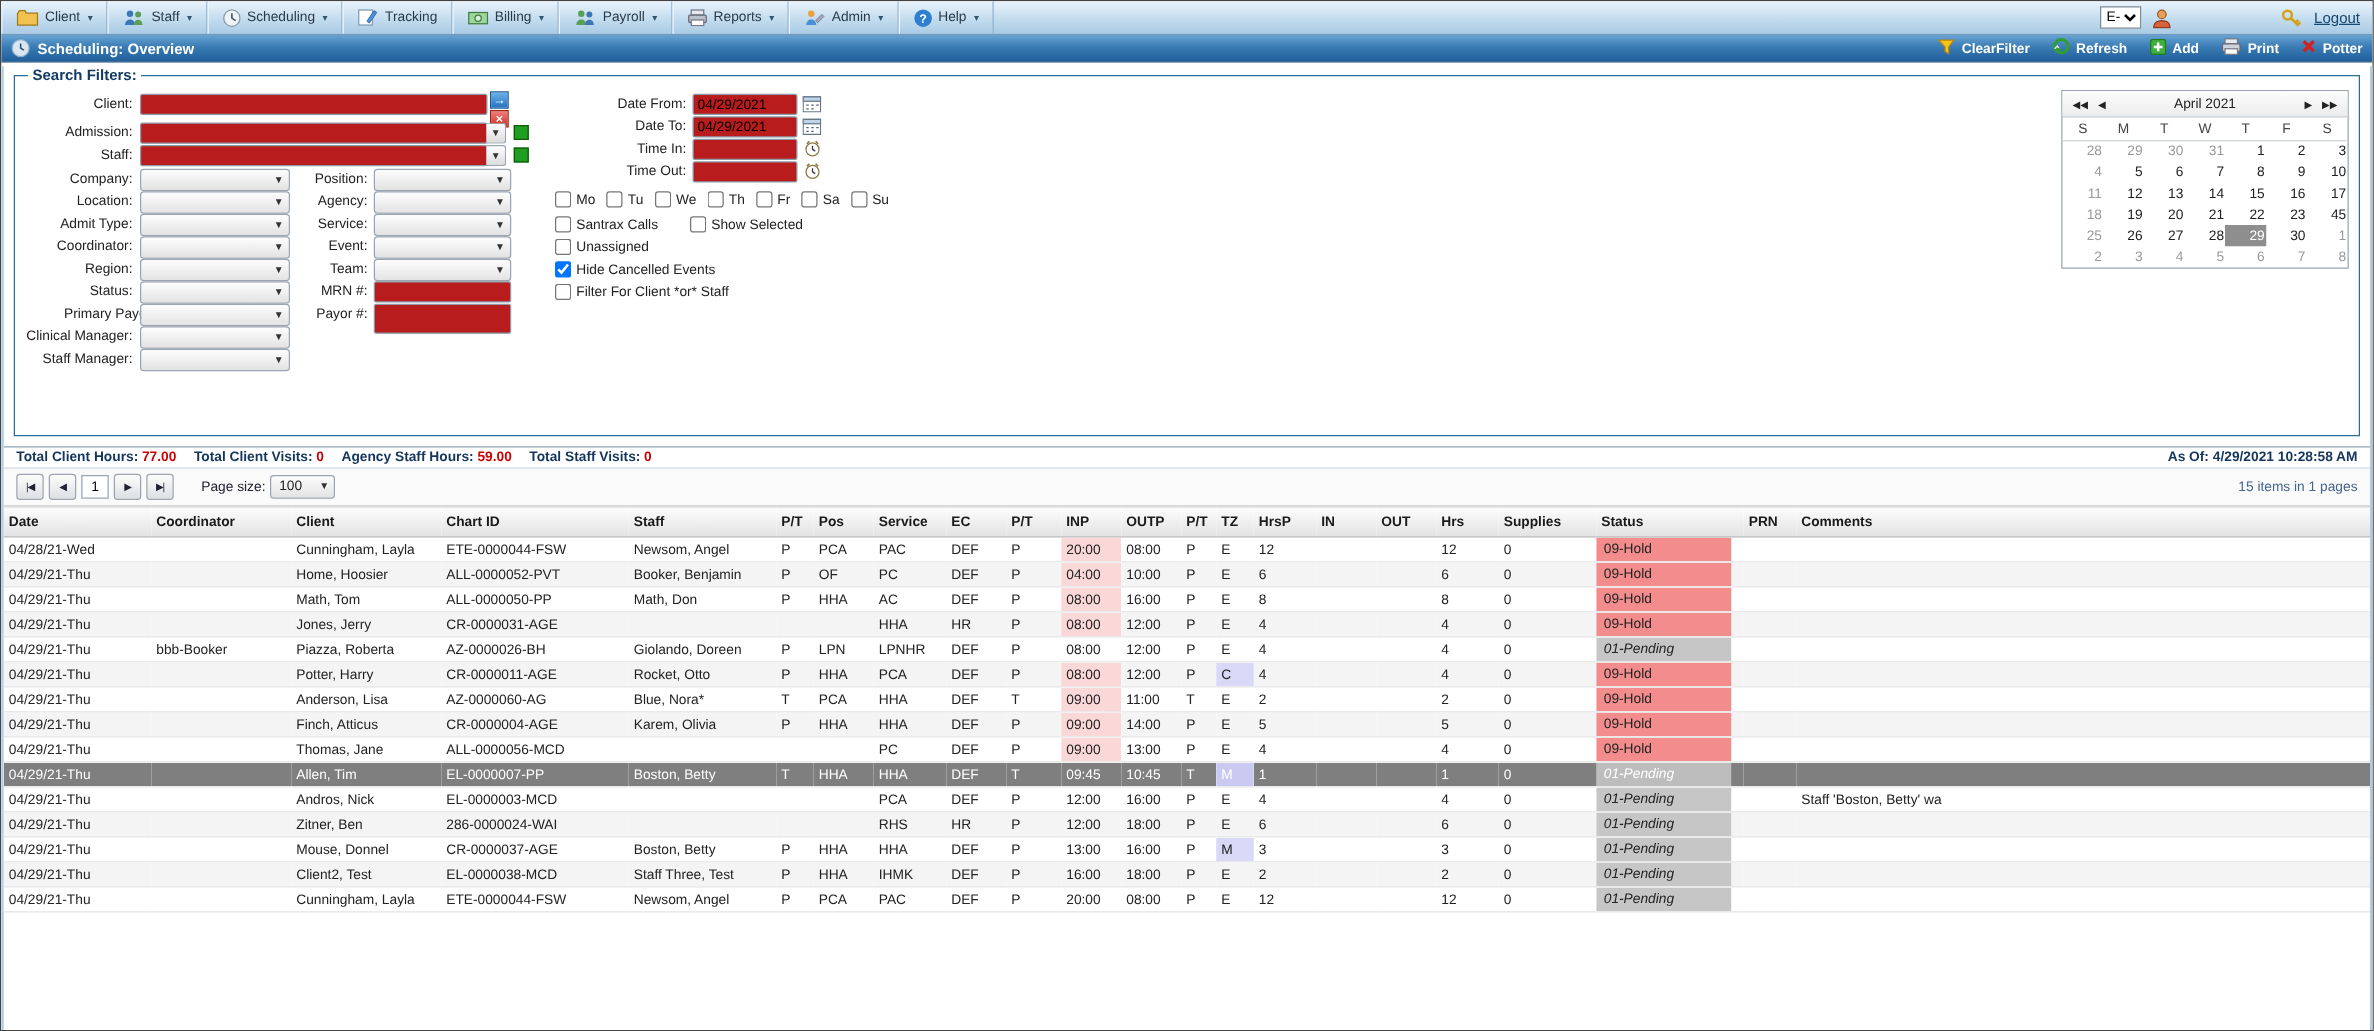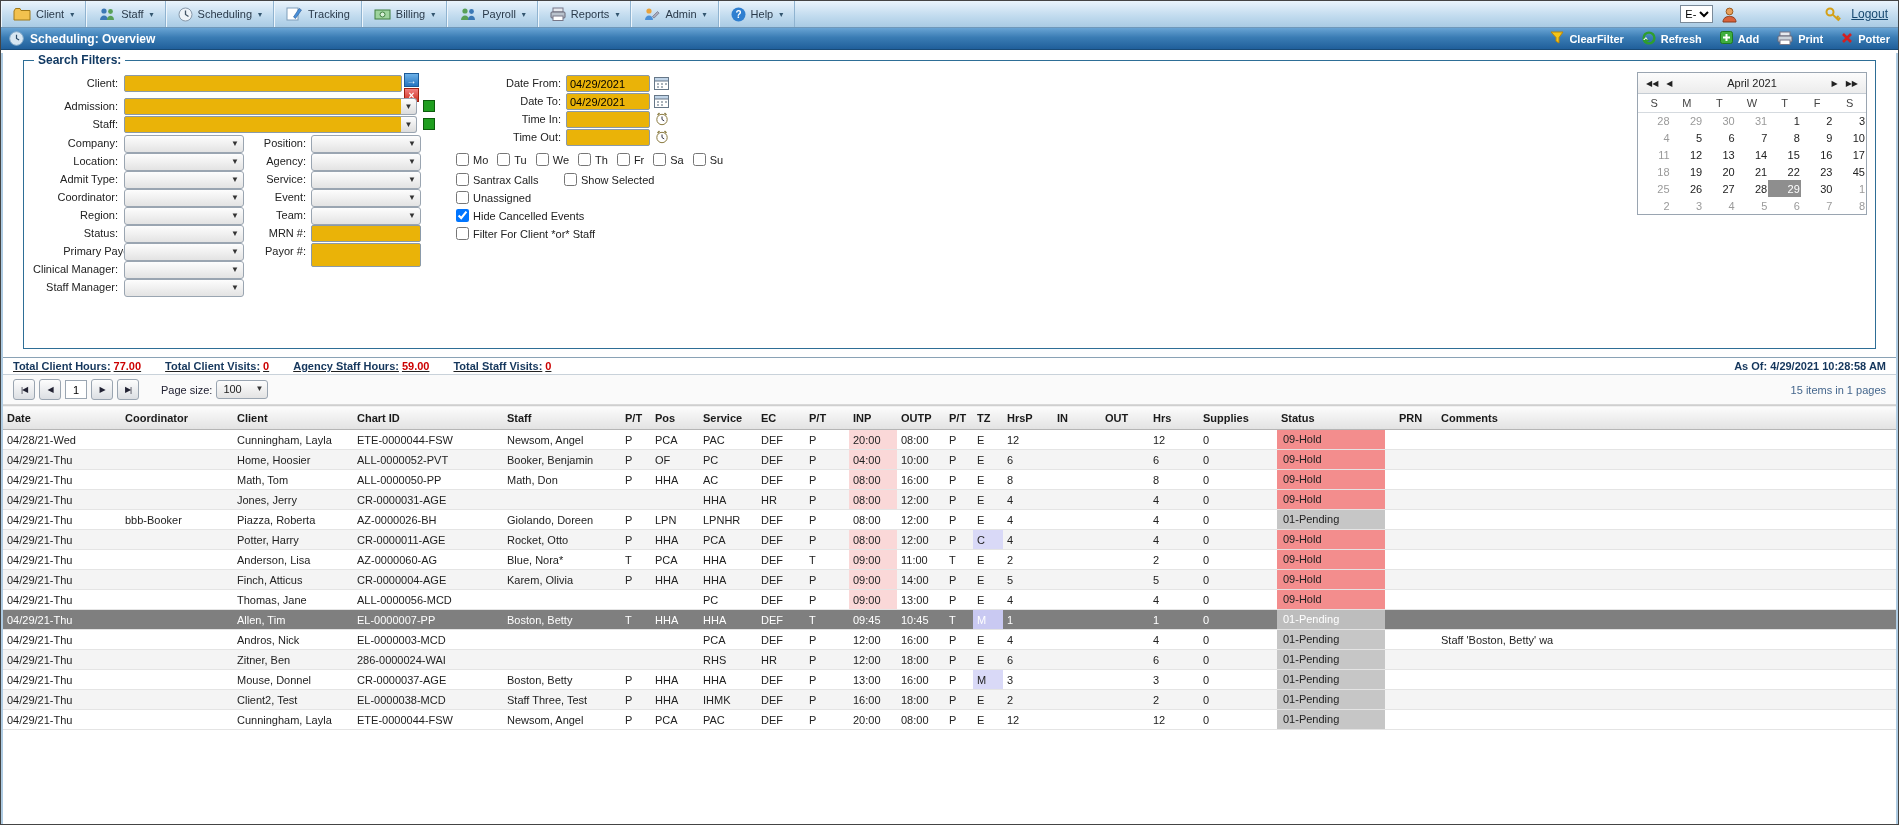--- a/index.html
+++ b/index.html
@@ -31,30 +31,30 @@
     height:22px; display:flex; align-items:center; gap:6px; padding:0 8px;
     background:linear-gradient(#69a4d4, #3a7cb4 45%, #205f9b);
     border-bottom:1px solid #184a77; color:#fff; font-weight:bold; font-size:12px;
   }
   .tb-buttons { margin-left:auto; display:flex; gap:18px; font-size:11px; }
   .tb-btn { display:inline-flex; align-items:center; gap:5px; cursor:pointer; }
   
   .content { border-left:2px solid #aecbe2; border-right:2px solid #aecbe2; height:774px; background:#fff; }
   
   .filters {
-    position:relative; height:296px; margin:3px 20px 8px; padding:0;
+    position:relative; height:296px; margin:3px 8px 8px; padding:0;
     border:1px solid #2e6e96;
   }
   .filters legend { color:#123a63; font-weight:bold; margin-left:10px; padding:0 4px; font-size:12px; }
   .af { position:absolute; }
   .lbl { color:#222; text-align:right; display:inline-block; }
   .lbl1 { width:92px; }
   .lbl2 { left:196px; width:86px; }
   .lblc { width:118px; }
-  .txt { position:absolute; height:17px; border:1px solid #8a9aa9; border-radius:2px; font:11px "Liberation Sans",sans-serif; padding:0 3px; background:#eab308; }
+  .txt { position:absolute; height:17px; border:1px solid #8a9aa9; border-radius:2px; font:11px "Liberation Sans",sans-serif; padding:0 3px; background:#b91c1c; }
   .dd {
     position:absolute; height:18px; border:1px solid #9aa5b1; border-radius:3px;
     background:linear-gradient(#fdfdfd,#e3e3e3); cursor:pointer;
   }
   .dd .dd-arrow { position:absolute; right:4px; top:3px; font-size:8px; color:#333; }
   .combo-btn {
     position:absolute; width:16px; height:17px; border:1px solid #9aa5b1; border-left:none;
     background:linear-gradient(#fdfdfd,#dcdcdc); text-align:center; font-size:8px; color:#333;
     line-height:16px; cursor:pointer; border-radius:0 3px 3px 0;
   }
@@ -86,21 +86,21 @@
   .cal-table { width:100%; border-collapse:collapse; }
   .cal-table th { font-weight:normal; color:#444; height:18px; border-bottom:1px solid #d5dadf; }
   .cal-table td { text-align:right; height:17px; width:14.28%; cursor:pointer; color:#222; }
   .cal-table td.mut { color:#9a9a9a; }
   .cal-table td.sel { background:#8e8e8e; color:#fff; }
   
   .summary {
     height:18px; border-top:1px solid #8aa2b5; border-bottom:1px solid #c9d2da;
     display:flex; align-items:center; padding:0 10px; background:#fff;
   }
-  .sum-item { margin-right:24px;text-decoration:underline; }
+  .sum-item { margin-right:14px; }
   .sum-label { color:#14365c; font-weight:bold; }
   .sum-val { color:#cc0000; font-weight:bold; margin-left:3px; }
   .asof { margin-left:auto; color:#14365c; font-weight:bold; }
   
   .pager { height:30px; display:flex; align-items:center; padding:0 10px; gap:4px; background:#fafafa; border-bottom:1px solid #d8d8d8; }
   .pg-btn {
     width:22px; height:21px; display:inline-flex; align-items:center; justify-content:center;
     background:linear-gradient(#fdfdfd,#dcdfe3); border:1px solid #9aa5b1; border-radius:3px;
     font-size:8px; color:#223; cursor:pointer; letter-spacing:-1px;
   }
@@ -121,21 +121,21 @@
     white-space:nowrap; overflow:hidden; color:#222;
   }
   tr.even td { background:#f4f4f4; }
   tr.selrow td { background:#7f7f7f; color:#fff; }
   td.cell-pink { background:#fad8d8 !important; }
   td.cell-lav { background:#d9d9f7 !important; }
   tr.selrow td.cell-lav { background:#c9c9f2 !important; color:#fff; }
   td.status-cell { padding:0 !important; }
   .stpill { height:19px; line-height:19px; padding:0 6px; margin-right:10px; }
   .st-hold { background:#f38d8d; color:#222; }
-  .st-pend { background:#c6c6c6; color:#222; }
+  .st-pend { background:#c6c6c6; color:#222;font-style:italic; }
   tr.selrow .st-pend { background:#bdbdbd; color:#fff; }
 </style>
 </head>
 <body>
 
 <div class="menubar">
   <div class="menubar-items">
       <div class="menu-item">
         <span class="mi-icon">
           <svg width="18" height="14">

